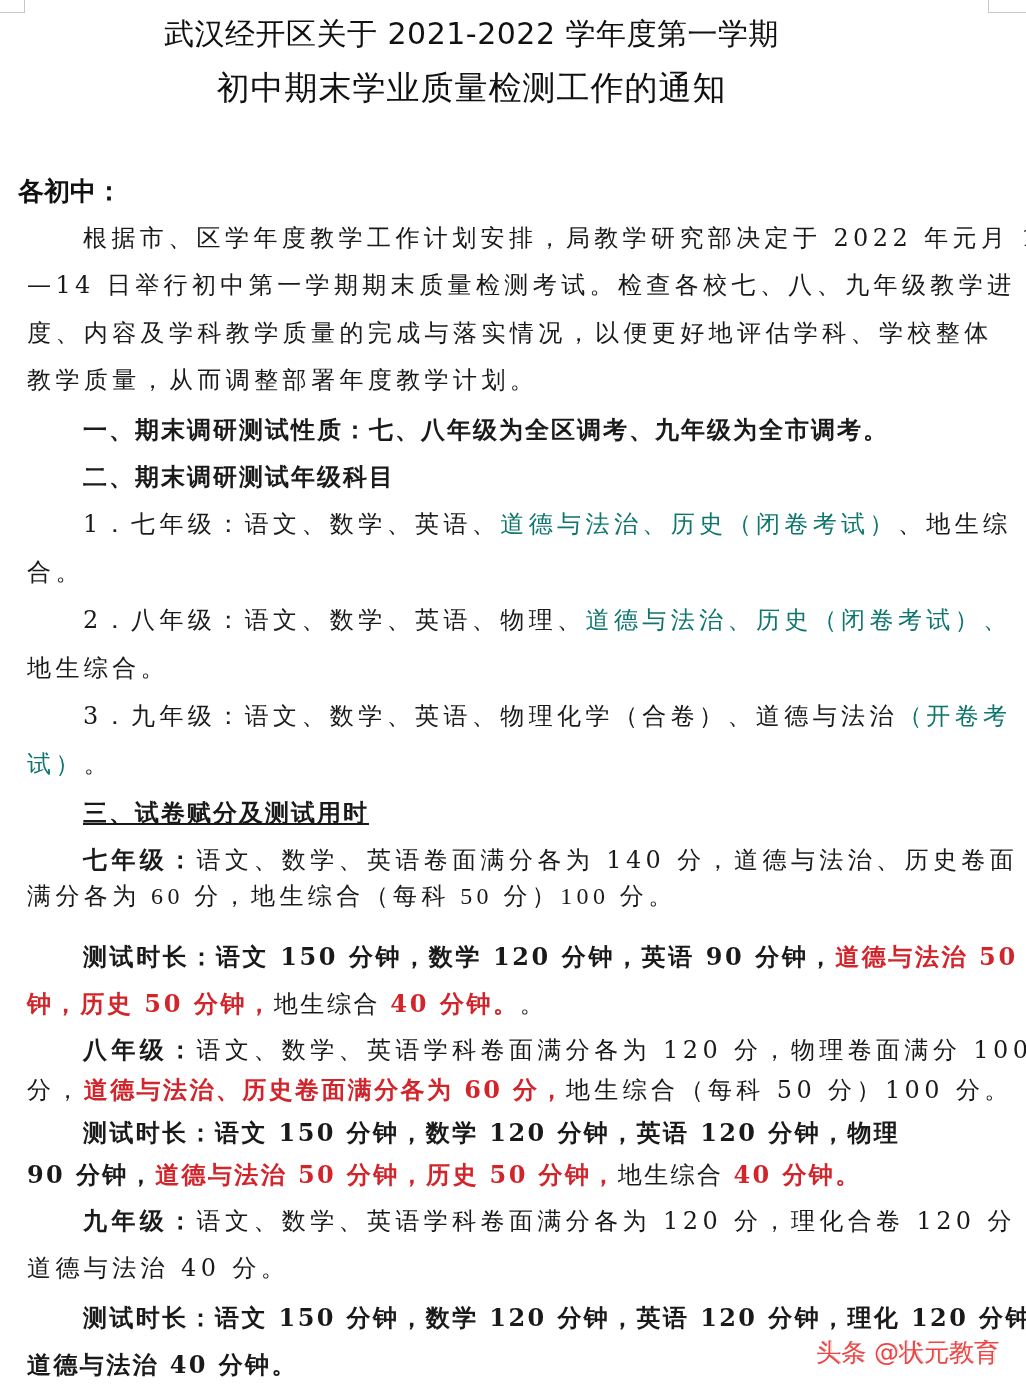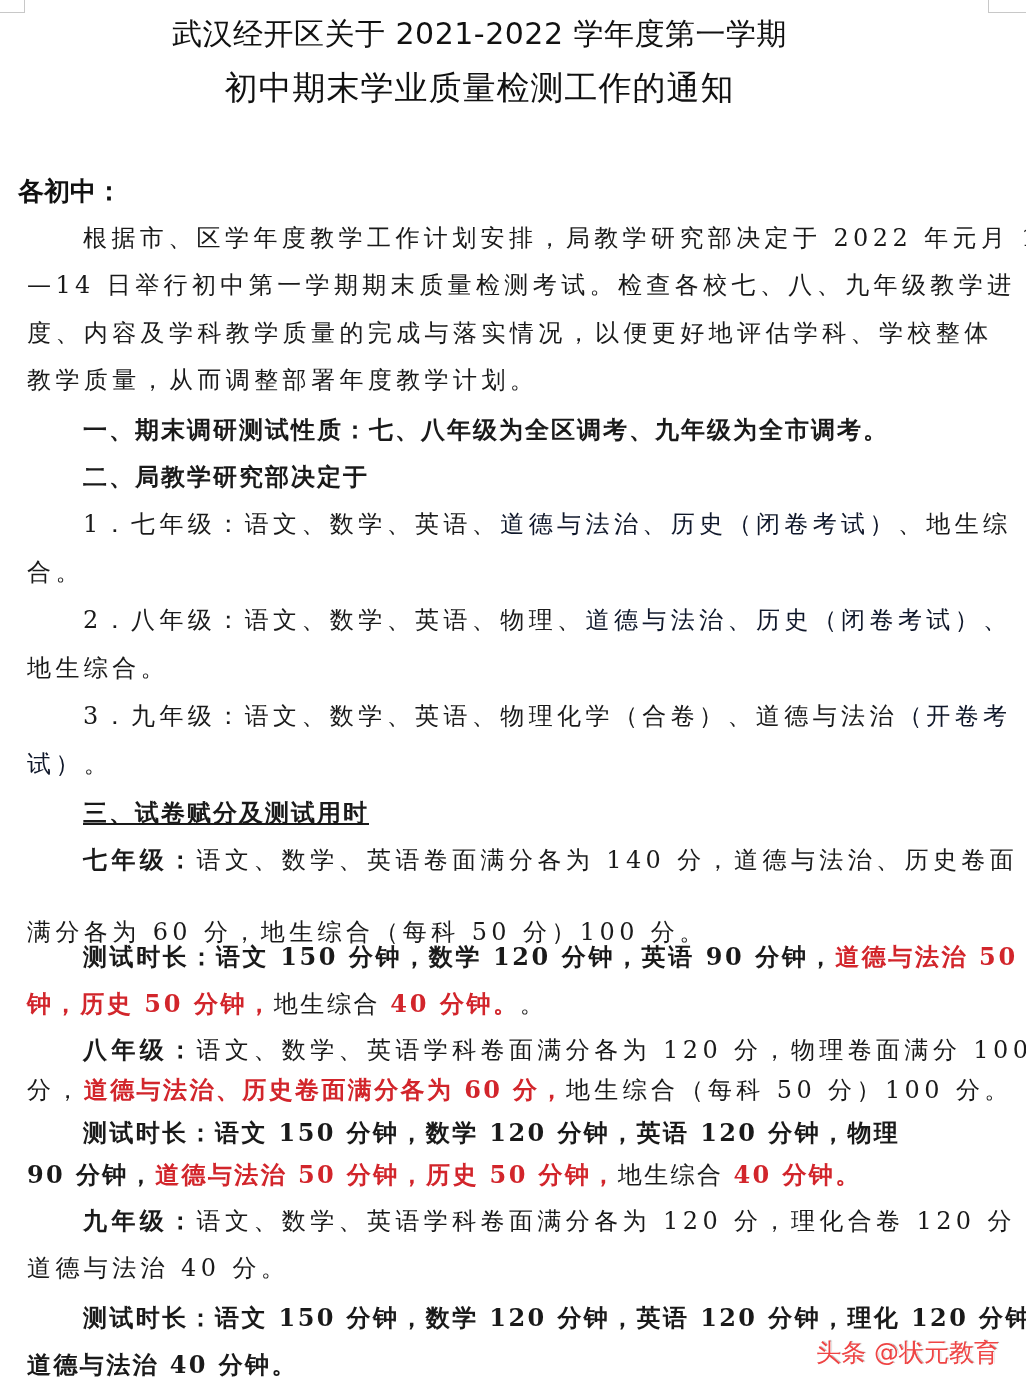--- a/index.html
+++ b/index.html
@@ -26,21 +26,21 @@
       width: 24px; height: 12px;
       border-width: 0 1px 1px 0;
     }
     .corner-tr {
       left: 988px; top: 0;
       width: 38px; height: 12px;
       border-width: 0 0 1px 1px;
     }
     .title {
       position: absolute;
-      left: 8px;
+      left: 0;
       width: 943px;
       text-align: center;
       font-family: "DejaVu Sans", "Liberation Sans", sans-serif;
       color: #111;
       white-space: nowrap;
     }
     .title-1 { top: 14px; font-size: 30px; letter-spacing: 0.5px; }
     .title-2 { top: 66px; font-size: 33px; letter-spacing: 1px; }
     .line {
       position: absolute;
@@ -48,21 +48,21 @@
       width: 962px;
       font-size: 24px;
       line-height: 32px;
       white-space: nowrap;
       letter-spacing: 4.4px;
       color: #1a1a1a;
     }
     .indent { left: 83px; width: 906px; }
     .bold { font-weight: bold; }
     .red { color: #d2252b; }
-    .red-light { color: #0f172a; }
+    .red-light { color: #0f766e; }
     .heading {
       font-family: "DejaVu Sans", "Liberation Sans", sans-serif;
       font-weight: bold;
       letter-spacing: 2px;
     }
     .salutation {
       position: absolute;
       left: 18px;
       top: 174px;
       font-size: 26px;
@@ -92,21 +92,21 @@
 
 <div class="salutation">各初中：</div>
 
 <div class="line indent" style="top:222px;">根据市、区学年度教学工作计划安排，局教学研究部决定于 2022 年元月 12</div>
 <div class="line" style="top:269px;">—14 日举行初中第一学期期末质量检测考试。检查各校七、八、九年级教学进</div>
 <div class="line" style="top:317px;">度、内容及学科教学质量的完成与落实情况，以便更好地评估学科、学校整体</div>
 <div class="line" style="top:364px;">教学质量，从而调整部署年度教学计划。</div>
 
 <div class="line indent heading" style="top:414px;">一、期末调研测试性质：七、八年级为全区调考、九年级为全市调考。</div>
 
-<div class="line indent heading" style="top:461px;">二、局教学研究部决定于</div>
+<div class="line indent heading" style="top:461px;">二、期末调研测试年级科目</div>
 
 <div class="line indent" style="top:508px;">
   <span>1．七年级：语文、数学、英语、</span><span class="red-light">道德与法治、历史（闭卷考试）</span><span>、地生综</span>
 </div>
 <div class="line" style="top:556px;">合。</div>
 
 <div class="line indent" style="top:604px;">
   <span>2．八年级：语文、数学、英语、物理、</span><span class="red-light">道德与法治、历史（闭卷考试）、</span>
 </div>
 <div class="line" style="top:652px;">地生综合。</div>
@@ -116,21 +116,21 @@
 </div>
 <div class="line" style="top:748px;">
   <span class="red-light">试）</span><span>。</span>
 </div>
 
 <div class="line indent heading" style="top:797px;text-decoration:underline;">三、试卷赋分及测试用时</div>
 
 <div class="line indent" style="top:844px;">
   <span class="bold">七年级：</span><span>语文、数学、英语卷面满分各为 140 分，道德与法治、历史卷面</span>
 </div>
-<div class="line" style="top:916px;">满分各为 60 分，地生综合（每科 50 分）100 分。</div>
+<div class="line" style="top:880px;font-family:Liberation Serif, serif;">满分各为 60 分，地生综合（每科 50 分）100 分。</div>
 
 <div class="line indent bold" style="top:941px; letter-spacing:2.6px;">
   <span>测试时长：</span><span>语文 150 分钟，数学 120 分钟，英语 90 分钟，</span><span class="red">道德与法治 50 分</span>
 </div>
 <div class="line bold" style="top:988px; letter-spacing:2.6px;">
   <span class="red">钟，历史 50 分钟，</span><span style="font-weight:normal;">地生综合 </span><span class="red">40 分钟。</span><span style="font-weight:normal;">。</span>
 </div>
 
 <div class="line indent" style="top:1034px;text-align:right;">
   <span class="bold">八年级：</span><span>语文、数学、英语学科卷面满分各为 120 分，物理卷面满分 100</span>

